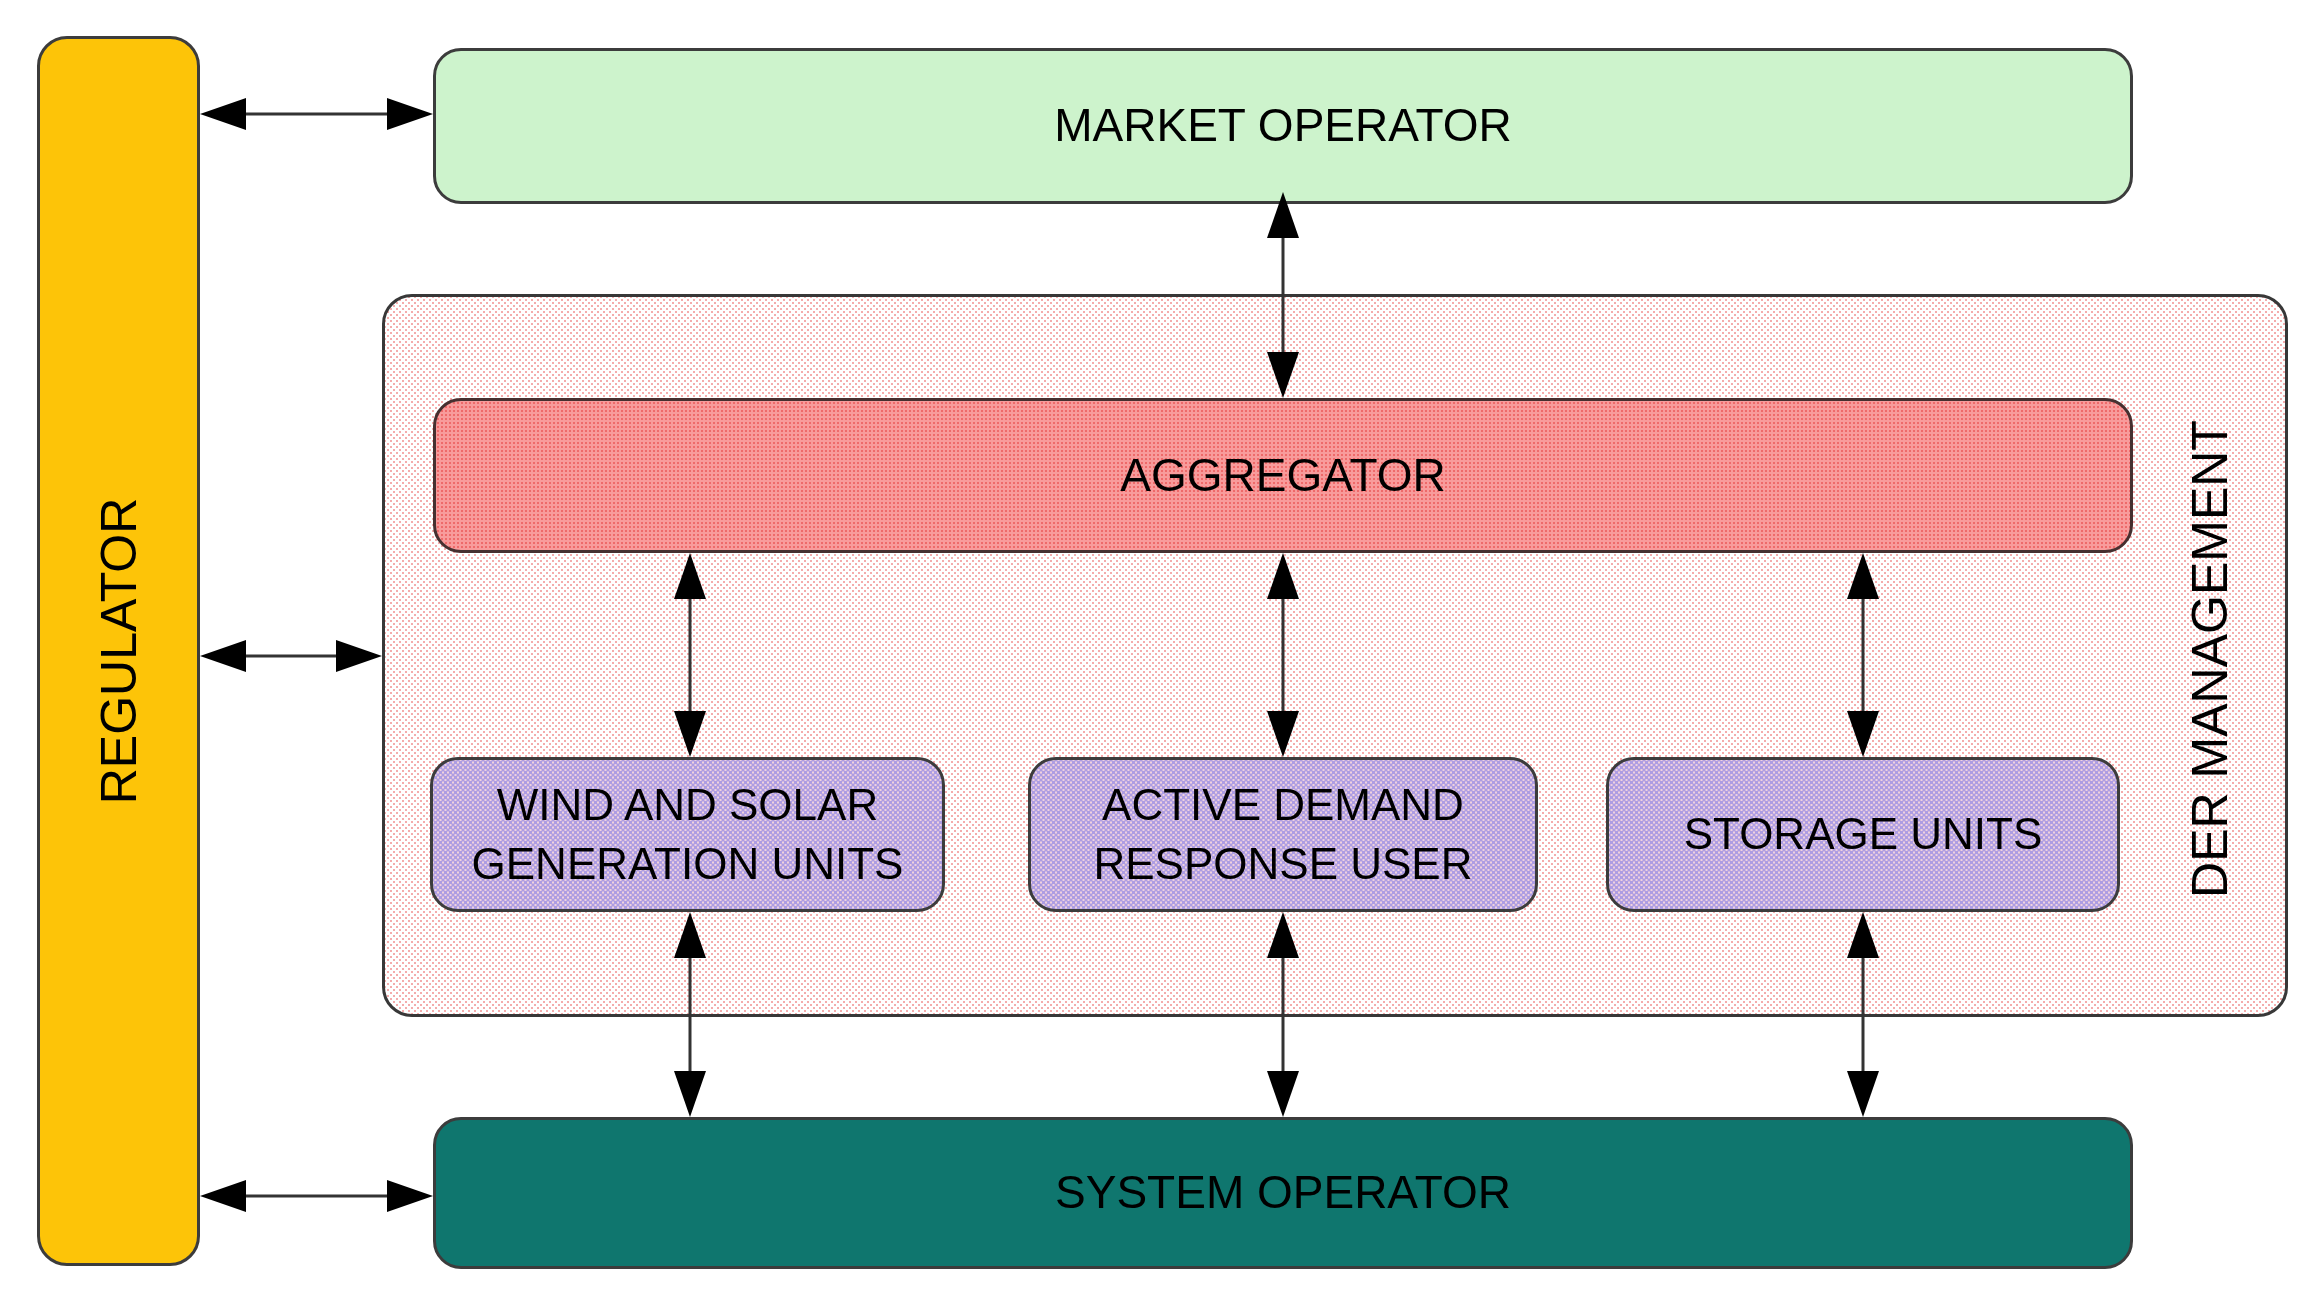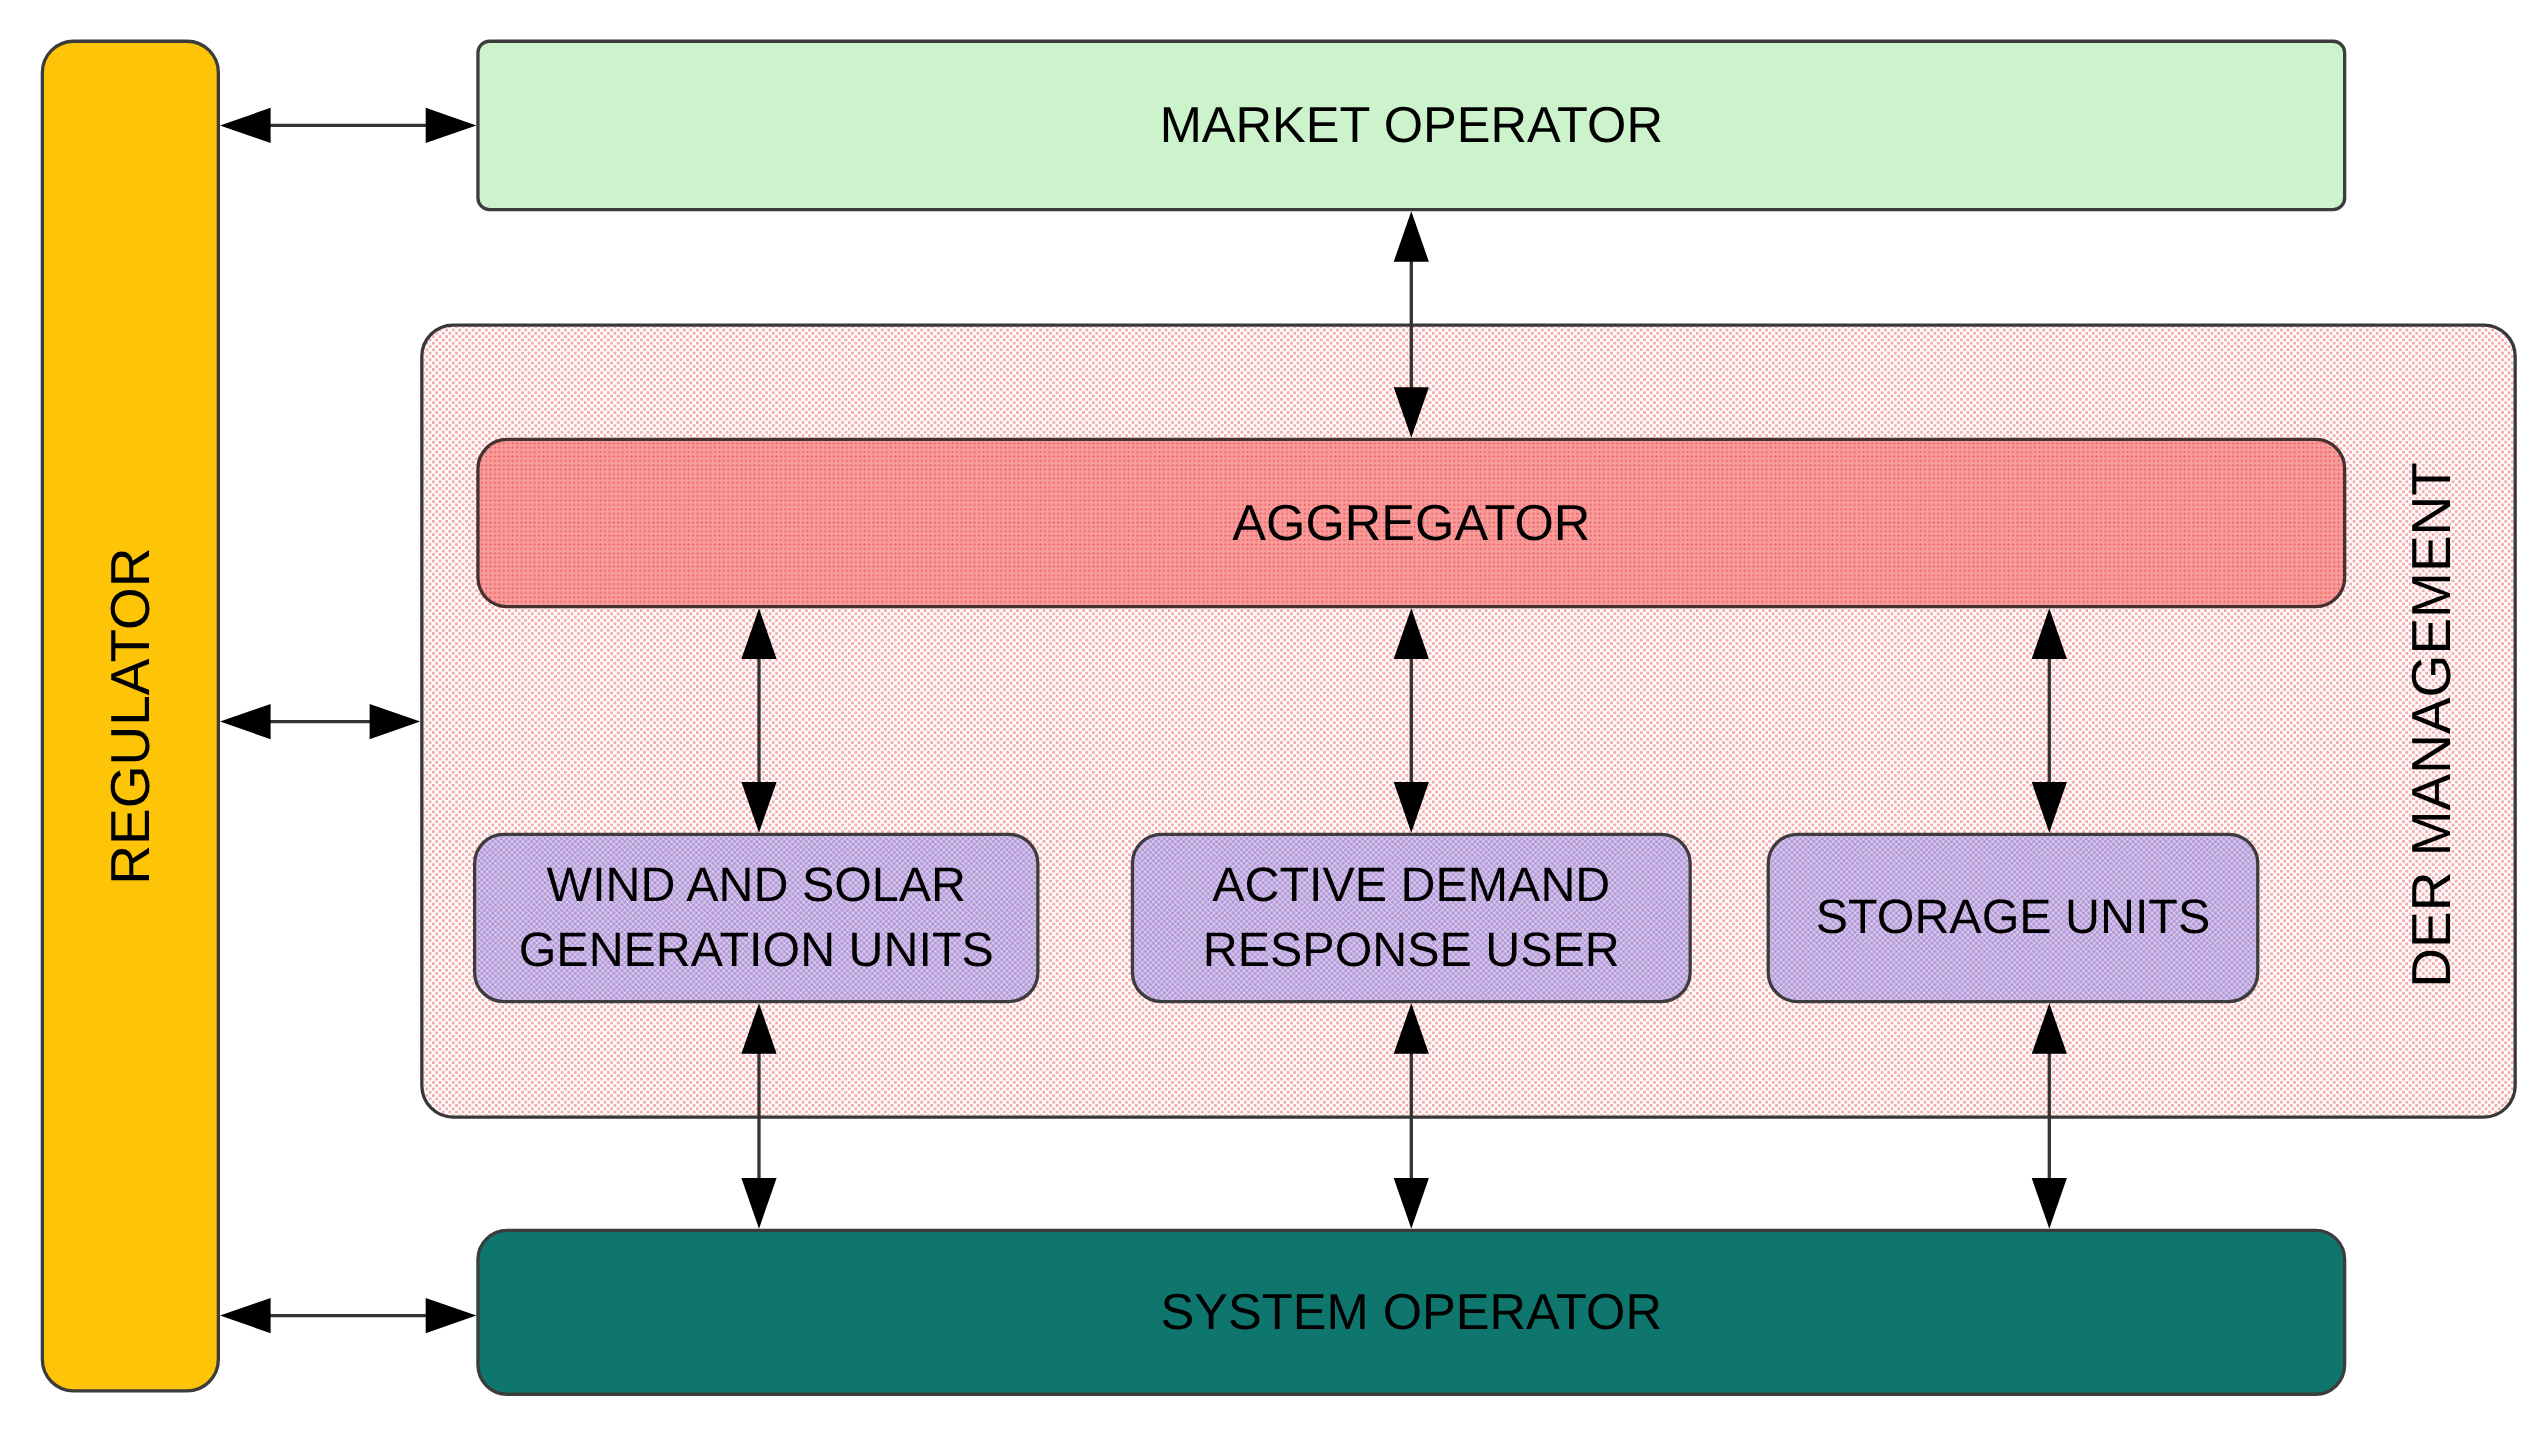--- a/index.html
+++ b/index.html
@@ -23,23 +23,22 @@
     border-radius:30px;
   }
   .vtext{
     position:absolute;left:50%;top:50%;
     transform:translate(-50%,-50%) rotate(-90deg);
     white-space:nowrap;
     font-size:50px;
   }
 
   .market{
-    left:433px;top:36px;width:1700px;height:156px;
+    left:433px;top:48px;width:1700px;height:156px;
     background:#cdf3cc;
-    border-radius:12px;
   }
 
   .der-container{
     position:absolute;
     left:382px;top:294px;width:1906px;height:723px;
     border:3px solid #383838;border-radius:30px;
     box-sizing:border-box;
     background-color:#ffffff;
     background-image:
       radial-gradient(#f4acac 1.3px, transparent 1.3px),
@@ -72,21 +71,21 @@
       radial-gradient(#ad9de2 1.5px, transparent 1.5px),
       radial-gradient(#ad9de2 1.5px, transparent 1.5px);
     background-size:5px 5px;
     background-position:0 0,2.5px 2.5px;
     font-size:44px;
     line-height:1.32;
     padding:0 22px;
   }
   .purple.p1{left:430px;width:515px;}
   .purple.p2{left:1028px;width:510px;}
-  .purple.p3{left:1606px;width:448px;}
+  .purple.p3{left:1606px;width:514px;}
 
   .system{
     left:433px;top:1117px;width:1700px;height:152px;
     background:#0f766e;
   }
 
   .arrow{position:absolute;display:block;}
   .arrow line{stroke:#333333;stroke-width:3;}
   .arrow polygon{fill:#000000;}
 </style>

